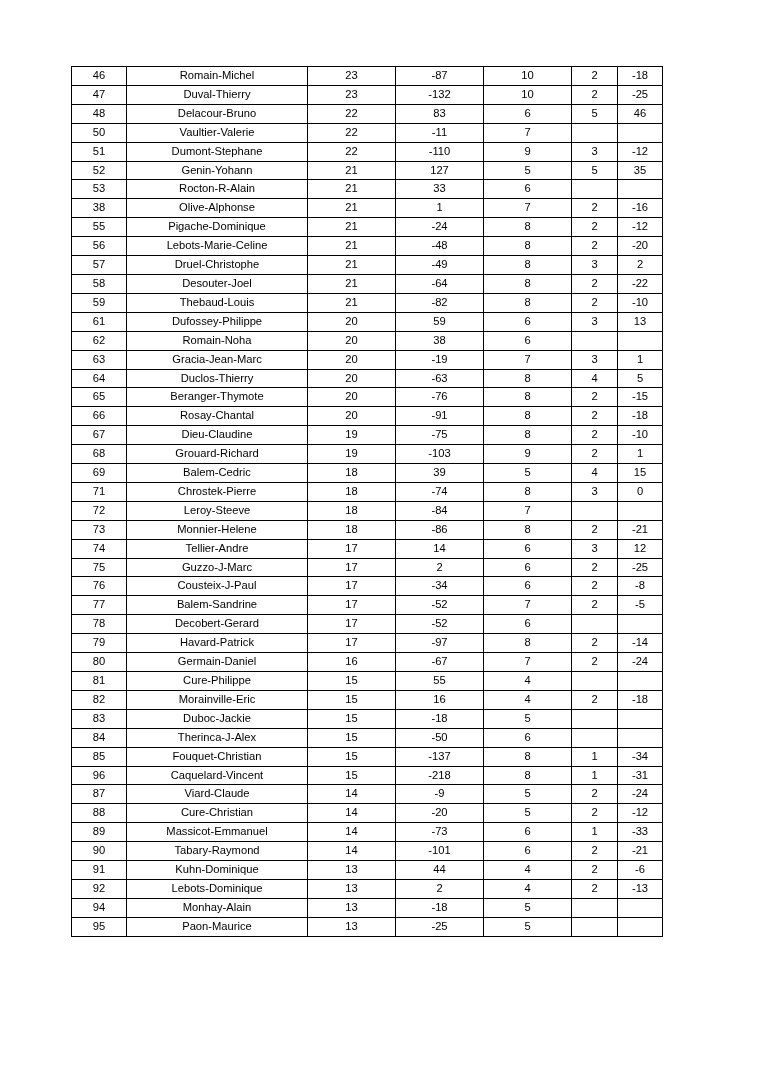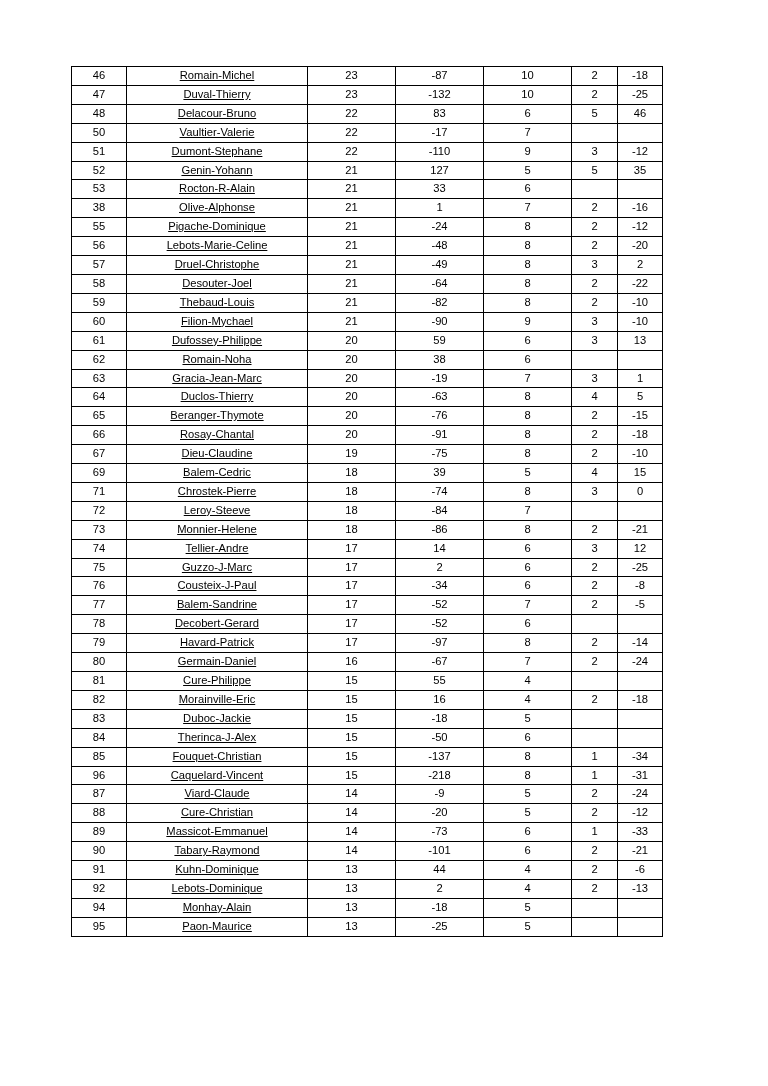--- a/index.html
+++ b/index.html
@@ -35,21 +35,21 @@
     border: 1px solid #000000;
     height: 17.9px;
     padding: 0 0 0 0;
     font-size: 11.2px;
     line-height: 17.9px;
     text-align: center;
     overflow: hidden;
     white-space: nowrap;
   }
   td.c-rank   { width: 54px; }
-  td.c-name   { width: 180px; text-align: left; padding-left: 5px; text-decoration: underline; }
+  td.c-name   { width: 180px; text-align: left; padding-left: 5px; }
   td.c-v1     { width: 87px; }
   td.c-v2     { width: 87px; }
   td.c-v3     { width: 87px; }
   td.c-v4     { width: 45px; }
   td.c-v5     { width: 44px; }
 </style>
 </head>
 <body>
 
 <div class="page">
@@ -80,21 +80,21 @@
             <td class="c-v1">22</td>
             <td class="c-v2">83</td>
             <td class="c-v3">6</td>
             <td class="c-v4">5</td>
             <td class="c-v5">46</td>
           </tr>
           <tr>
             <td class="c-rank">50</td>
             <td class="c-name">Vaultier-Valerie</td>
             <td class="c-v1">22</td>
-            <td class="c-v2">-17</td>
+            <td class="c-v2">-11</td>
             <td class="c-v3">7</td>
             <td class="c-v4"></td>
             <td class="c-v5"></td>
           </tr>
           <tr>
             <td class="c-rank">51</td>
             <td class="c-name">Dumont-Stephane</td>
             <td class="c-v1">22</td>
             <td class="c-v2">-110</td>
             <td class="c-v3">9</td>
@@ -167,29 +167,20 @@
           <tr>
             <td class="c-rank">59</td>
             <td class="c-name">Thebaud-Louis</td>
             <td class="c-v1">21</td>
             <td class="c-v2">-82</td>
             <td class="c-v3">8</td>
             <td class="c-v4">2</td>
             <td class="c-v5">-10</td>
           </tr>
           <tr>
-            <td class="c-rank">60</td>
-            <td class="c-name">Filion-Mychael</td>
-            <td class="c-v1">21</td>
-            <td class="c-v2">-90</td>
-            <td class="c-v3">9</td>
-            <td class="c-v4">3</td>
-            <td class="c-v5">-10</td>
-          </tr>
-          <tr>
             <td class="c-rank">61</td>
             <td class="c-name">Dufossey-Philippe</td>
             <td class="c-v1">20</td>
             <td class="c-v2">59</td>
             <td class="c-v3">6</td>
             <td class="c-v4">3</td>
             <td class="c-v5">13</td>
           </tr>
           <tr>
             <td class="c-rank">62</td>
@@ -237,20 +228,29 @@
             <td class="c-v5">-18</td>
           </tr>
           <tr>
             <td class="c-rank">67</td>
             <td class="c-name">Dieu-Claudine</td>
             <td class="c-v1">19</td>
             <td class="c-v2">-75</td>
             <td class="c-v3">8</td>
             <td class="c-v4">2</td>
             <td class="c-v5">-10</td>
+          </tr>
+          <tr>
+            <td class="c-rank">68</td>
+            <td class="c-name">Grouard-Richard</td>
+            <td class="c-v1">19</td>
+            <td class="c-v2">-103</td>
+            <td class="c-v3">9</td>
+            <td class="c-v4">2</td>
+            <td class="c-v5">1</td>
           </tr>
           <tr>
             <td class="c-rank">69</td>
             <td class="c-name">Balem-Cedric</td>
             <td class="c-v1">18</td>
             <td class="c-v2">39</td>
             <td class="c-v3">5</td>
             <td class="c-v4">4</td>
             <td class="c-v5">15</td>
           </tr>

